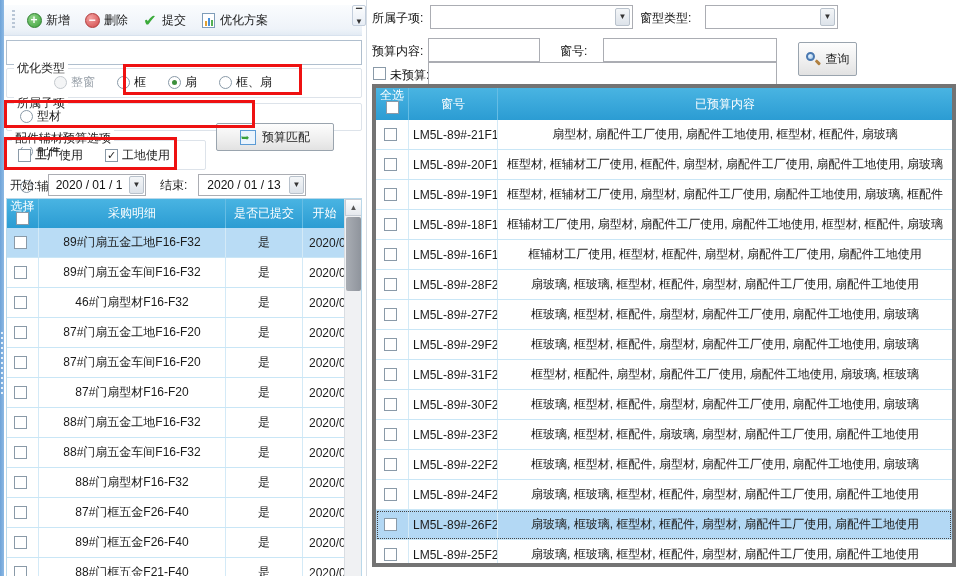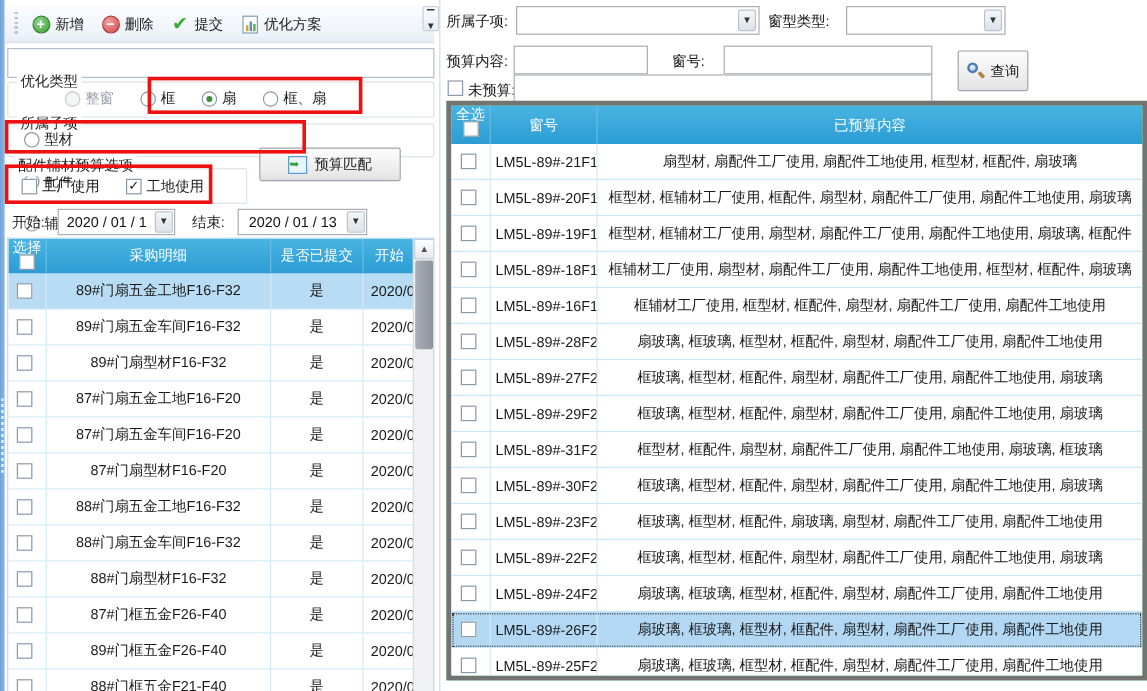--- a/index.html
+++ b/index.html
@@ -269,21 +269,21 @@
               <span class="cbx"></span>
             </div>
             <div class="td" style="width: 187px;">89#门扇五金车间F16-F32</div>
             <div class="td" style="width: 77px;">是</div>
             <div class="td left" style="width: 43px; border-right: none;">2020/0</div>
           </div>
           <div class="trow">
             <div class="td" style="width: 32px;">
               <span class="cbx"></span>
             </div>
-            <div class="td" style="width: 187px;">89#门扇型材F16-F32</div>
+            <div class="td" style="width: 187px;">46#门扇型材F16-F32</div>
             <div class="td" style="width: 77px;">是</div>
             <div class="td left" style="width: 43px; border-right: none;">2020/0</div>
           </div>
           <div class="trow">
             <div class="td" style="width: 32px;">
               <span class="cbx"></span>
             </div>
             <div class="td" style="width: 187px;">87#门扇五金工地F16-F20</div>
             <div class="td" style="width: 77px;">是</div>
             <div class="td left" style="width: 43px; border-right: none;">2020/0</div>

